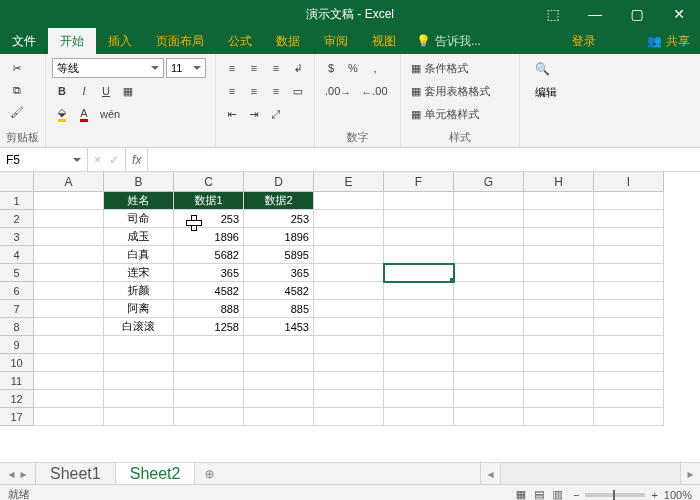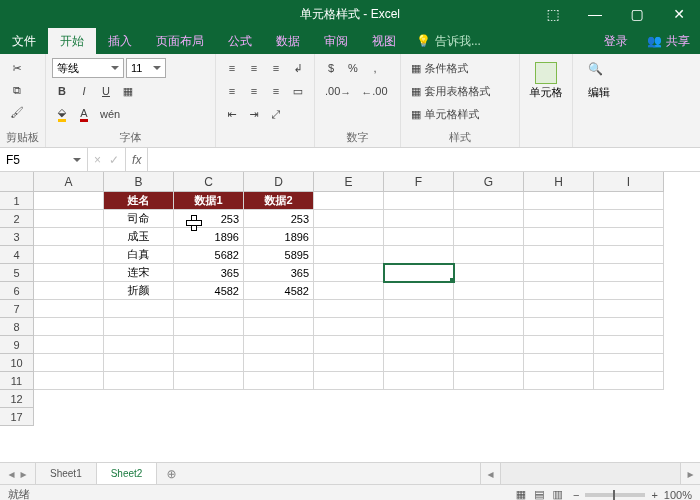--- a/index.html
+++ b/index.html
@@ -6,26 +6,26 @@
 body { width: 700px; height: 500px; background: #fff; overflow: hidden; font-size: 12px; }
 
 
 .titlebar { height: 28px; background: #0e6636; color: #fff; display: flex; align-items: center; position: relative; }
 .titlebar .title { position: absolute; left: 50%; transform: translateX(-50%); font-size: 12px; }
 .titlebar .winctrls { margin-left: auto; display: flex; }
 .titlebar .winctrls div { width: 42px; height: 28px; display: flex; align-items: center; justify-content: center; font-size: 14px; }
 
 
 .tabs { height: 26px; background: #0e6636; display: flex; align-items: stretch; font-size: 12px; }
-.tabs .tab { padding: 0 12px; display: flex; align-items: center; color: #f0abfc; cursor: pointer; }
+.tabs .tab { padding: 0 12px; display: flex; align-items: center; color: #eab308; cursor: pointer; }
 .tabs .tab.active { background: #f3f3f3; color: #1a7a3f; }
 .tabs .tab-file { color: #fff; padding: 0 12px; }
 .tabs .spacer { flex: 1; }
 .tabs .tell { color: #b9e3c7; padding: 0 8px; display: flex; align-items: center; gap: 4px; }
-.tabs .right { display: flex; }
+.tabs .right { display: flex; gap: 32px; }
 .tabs .right .tab { padding: 0 10px; }
 
 
 .ribbon { height: 94px; background: #f3f3f3; border-bottom: 1px solid #d4d4d4; display: flex; }
 .rgroup { border-right: 1px solid #e1e1e1; padding: 4px 6px 2px 6px; display: flex; flex-direction: column; }
 .rgroup .label { text-align: center; font-size: 11px; color: #666; margin-top: auto; padding-top: 2px; }
 .rgroup .body { display: flex; gap: 4px; flex: 1; }
 
 .bigbtn { width: 40px; display: flex; flex-direction: column; align-items: center; gap: 2px; padding-top: 4px; }
 .bigbtn .ico { width: 22px; height: 22px; }
@@ -53,52 +53,52 @@
 .corner { position: absolute; top: 0; left: 0; width: 34px; height: 20px; background: #f3f3f3; border-right: 1px solid #c6c6c6; border-bottom: 1px solid #c6c6c6; }
 .colheaders { position: absolute; top: 0; left: 34px; right: 0; height: 20px; display: flex; }
 .ch { width: 70px; background: #f3f3f3; border-right: 1px solid #c6c6c6; border-bottom: 1px solid #c6c6c6; display: flex; align-items: center; justify-content: center; color: #444; }
 .rowheaders { position: absolute; top: 20px; left: 0; width: 34px; }
 .rh { height: 18px; background: #f3f3f3; border-right: 1px solid #c6c6c6; border-bottom: 1px solid #c6c6c6; display: flex; align-items: center; justify-content: center; color: #444; font-size: 11px; }
 .cells { position: absolute; top: 20px; left: 34px; }
 .crow { display: flex; }
 .cell { width: 70px; height: 18px; border-right: 1px solid #d4d4d4; border-bottom: 1px solid #d4d4d4; padding: 0 4px; display: flex; align-items: center; font-size: 11px; overflow: hidden; white-space: nowrap; }
 .cell.center { justify-content: center; }
 .cell.right { justify-content: flex-end; }
-.hdrcell { background: #7f1d1d; color: #fff; font-weight: bold; }
+.hdrcell { background: #14532d; color: #fff; font-weight: normal; }
 .selcell { outline: 2px solid #217346; outline-offset: -1px; position: relative; }
 .selcell::after { content: ""; position: absolute; right: -3px; bottom: -3px; width: 6px; height: 6px; background: #217346; }
 
 .cursor-cross { position: absolute; pointer-events: none; width: 14px; height: 14px; }
 .cursor-cross::before, .cursor-cross::after { content:""; position:absolute; background:#fff; box-shadow: 0 0 0 1px #000; }
 .cursor-cross::before { left: 5px; top: 0; width: 4px; height: 14px; }
 .cursor-cross::after { top: 5px; left: 0; height: 4px; width: 14px; }
 
 
 .sheettabs { height: 22px; background: #f3f3f3; border-top: 1px solid #d4d4d4; display: flex; align-items: stretch; }
 .sheettabs .nav { width: 36px; display: flex; align-items: center; justify-content: center; color: #888; border-right: 1px solid #d4d4d4; gap: 6px; }
-.sheettabs .stab { padding: 0 14px; display: flex; align-items: center; background: #fff; border-right: 1px solid #d4d4d4; font-size: 10px; color: #1a7a3f; }
+.sheettabs .stab { padding: 0 14px; display: flex; align-items: center; background: #fff; border-right: 1px solid #d4d4d4; font-size: 16px; color: #1a7a3f; }
 .sheettabs .stab.inactive { background: #f3f3f3; color: #555; }
 .sheettabs .addsheet { width: 28px; display: flex; align-items: center; justify-content: center; color: #888; }
 .sheettabs .scroll { margin-left: auto; width: 220px; display: flex; border-left: 1px solid #d4d4d4; }
 .sheettabs .scroll .sb { width: 20px; display: flex; align-items: center; justify-content: center; color: #888; border-right: 1px solid #d4d4d4; }
 .sheettabs .scroll .track { flex: 1; background: #ededed; }
 
 
 .status { height: 20px; background: #f3f3f3; border-top: 1px solid #d4d4d4; display: flex; align-items: center; padding: 0 8px; font-size: 11px; color: #555; }
 .status .views { margin-left: auto; display: flex; gap: 8px; align-items: center; }
 .status .zoom { display: flex; align-items: center; gap: 6px; margin-left: 10px; }
 .status .ztrack { width: 60px; height: 4px; background: #ccc; position: relative; }
 .status .zthumb { position: absolute; left: 28px; top: -3px; width: 2px; height: 10px; background: #666; }
 </style>
 </head>
 <body>
 
 <div class="titlebar">
   <div style="width:10px"></div>
-  <div class="title">单元格样式 - Excel</div>
+  <div class="title">演示文稿 - Excel</div>
   <div class="winctrls">
     <div>⬚</div>
     <div>—</div>
     <div>▢</div>
     <div>✕</div>
   </div>
 </div>
 
 <div class="tabs">
   <div class="tab tab-file">文件</div>
@@ -137,21 +137,21 @@
             <span>🖌</span>
           </div>
       </div>
     </div>
     <div class="label">剪贴板</div>
   </div>
 
   <div class="rgroup" style="min-width:170px">
     <div class="body" style="flex-direction:column;gap:3px;">
       <div class="row">
-        <div class="dd" style="width:72px">
+        <div class="dd" style="width:112px">
             <span>等线</span>
             <span class="arrow"></span>
           </div>
         <div class="dd" style="width:40px">
             <span>11</span>
             <span class="arrow"></span>
           </div>
       </div>
       <div class="row">
         <div class="sbtn" style="font-weight:bold">B</div>
@@ -164,21 +164,20 @@
       <div class="row">
         <div class="sbtn">
             <span style="border-bottom:3px solid #ffc000">⬙</span>
           </div>
         <div class="sbtn">
             <span style="border-bottom:3px solid #c00000">A</span>
           </div>
         <div class="sbtn">wén</div>
       </div>
     </div>
-    <div class="label">字体</div>
   </div>
 
   <div class="rgroup" style="min-width:98px">
     <div class="body" style="flex-direction:column;gap:3px;">
       <div class="row">
         <div class="sbtn">≡</div>
         <div class="sbtn">≡</div>
         <div class="sbtn">≡</div>
         <div class="sbtn">↲</div>
       </div>
@@ -213,29 +212,20 @@
 
   <div class="rgroup" style="min-width:110px">
     <div class="body" style="flex-direction:column;gap:3px;">
       <div class="sbtn" style="justify-content:flex-start;width:106px"><span>▦</span>&nbsp;<span>条件格式</span></div>
       <div class="sbtn" style="justify-content:flex-start;width:106px"><span>▦</span>&nbsp;<span>套用表格格式</span></div>
       <div class="sbtn" style="justify-content:flex-start;width:106px"><span>▦</span>&nbsp;<span>单元格样式</span></div>
     </div>
     <div class="label">样式</div>
   </div>
 
-  <div class="rgroup" style="min-width:50px">
-    <div class="body">
-      <div class="bigbtn">
-        <div class="ico" style="border:1px solid #7fba4b;background:#e2efda"></div>
-        <div class="txt">单元格</div>
-      </div>
-    </div>
-    <div class="label">&nbsp;</div>
-  </div>
 
   <div class="rgroup" style="min-width:46px;border-right:none">
     <div class="body">
       <div class="bigbtn">
         <div class="ico">🔍</div>
         <div class="txt">编辑</div>
       </div>
     </div>
     <div class="label">&nbsp;</div>
   </div>
@@ -344,20 +334,42 @@
         <div class="cell right">4582</div>
         <div class="cell right">4582</div>
         <div class="cell"></div>
         <div class="cell"></div>
         <div class="cell"></div>
         <div class="cell"></div>
         <div class="cell"></div>
       </div>
       <div class="crow">
         <div class="cell"></div>
+        <div class="cell center">阿离</div>
+        <div class="cell right">888</div>
+        <div class="cell right">885</div>
+        <div class="cell"></div>
+        <div class="cell"></div>
+        <div class="cell"></div>
+        <div class="cell"></div>
+        <div class="cell"></div>
+      </div>
+      <div class="crow">
+        <div class="cell"></div>
+        <div class="cell center">白滚滚</div>
+        <div class="cell right">1258</div>
+        <div class="cell right">1453</div>
+        <div class="cell"></div>
+        <div class="cell"></div>
+        <div class="cell"></div>
+        <div class="cell"></div>
+        <div class="cell"></div>
+      </div>
+      <div class="crow">
+        <div class="cell"></div>
         <div class="cell"></div>
         <div class="cell"></div>
         <div class="cell"></div>
         <div class="cell"></div>
         <div class="cell"></div>
         <div class="cell"></div>
         <div class="cell"></div>
         <div class="cell"></div>
       </div>
       <div class="crow">

